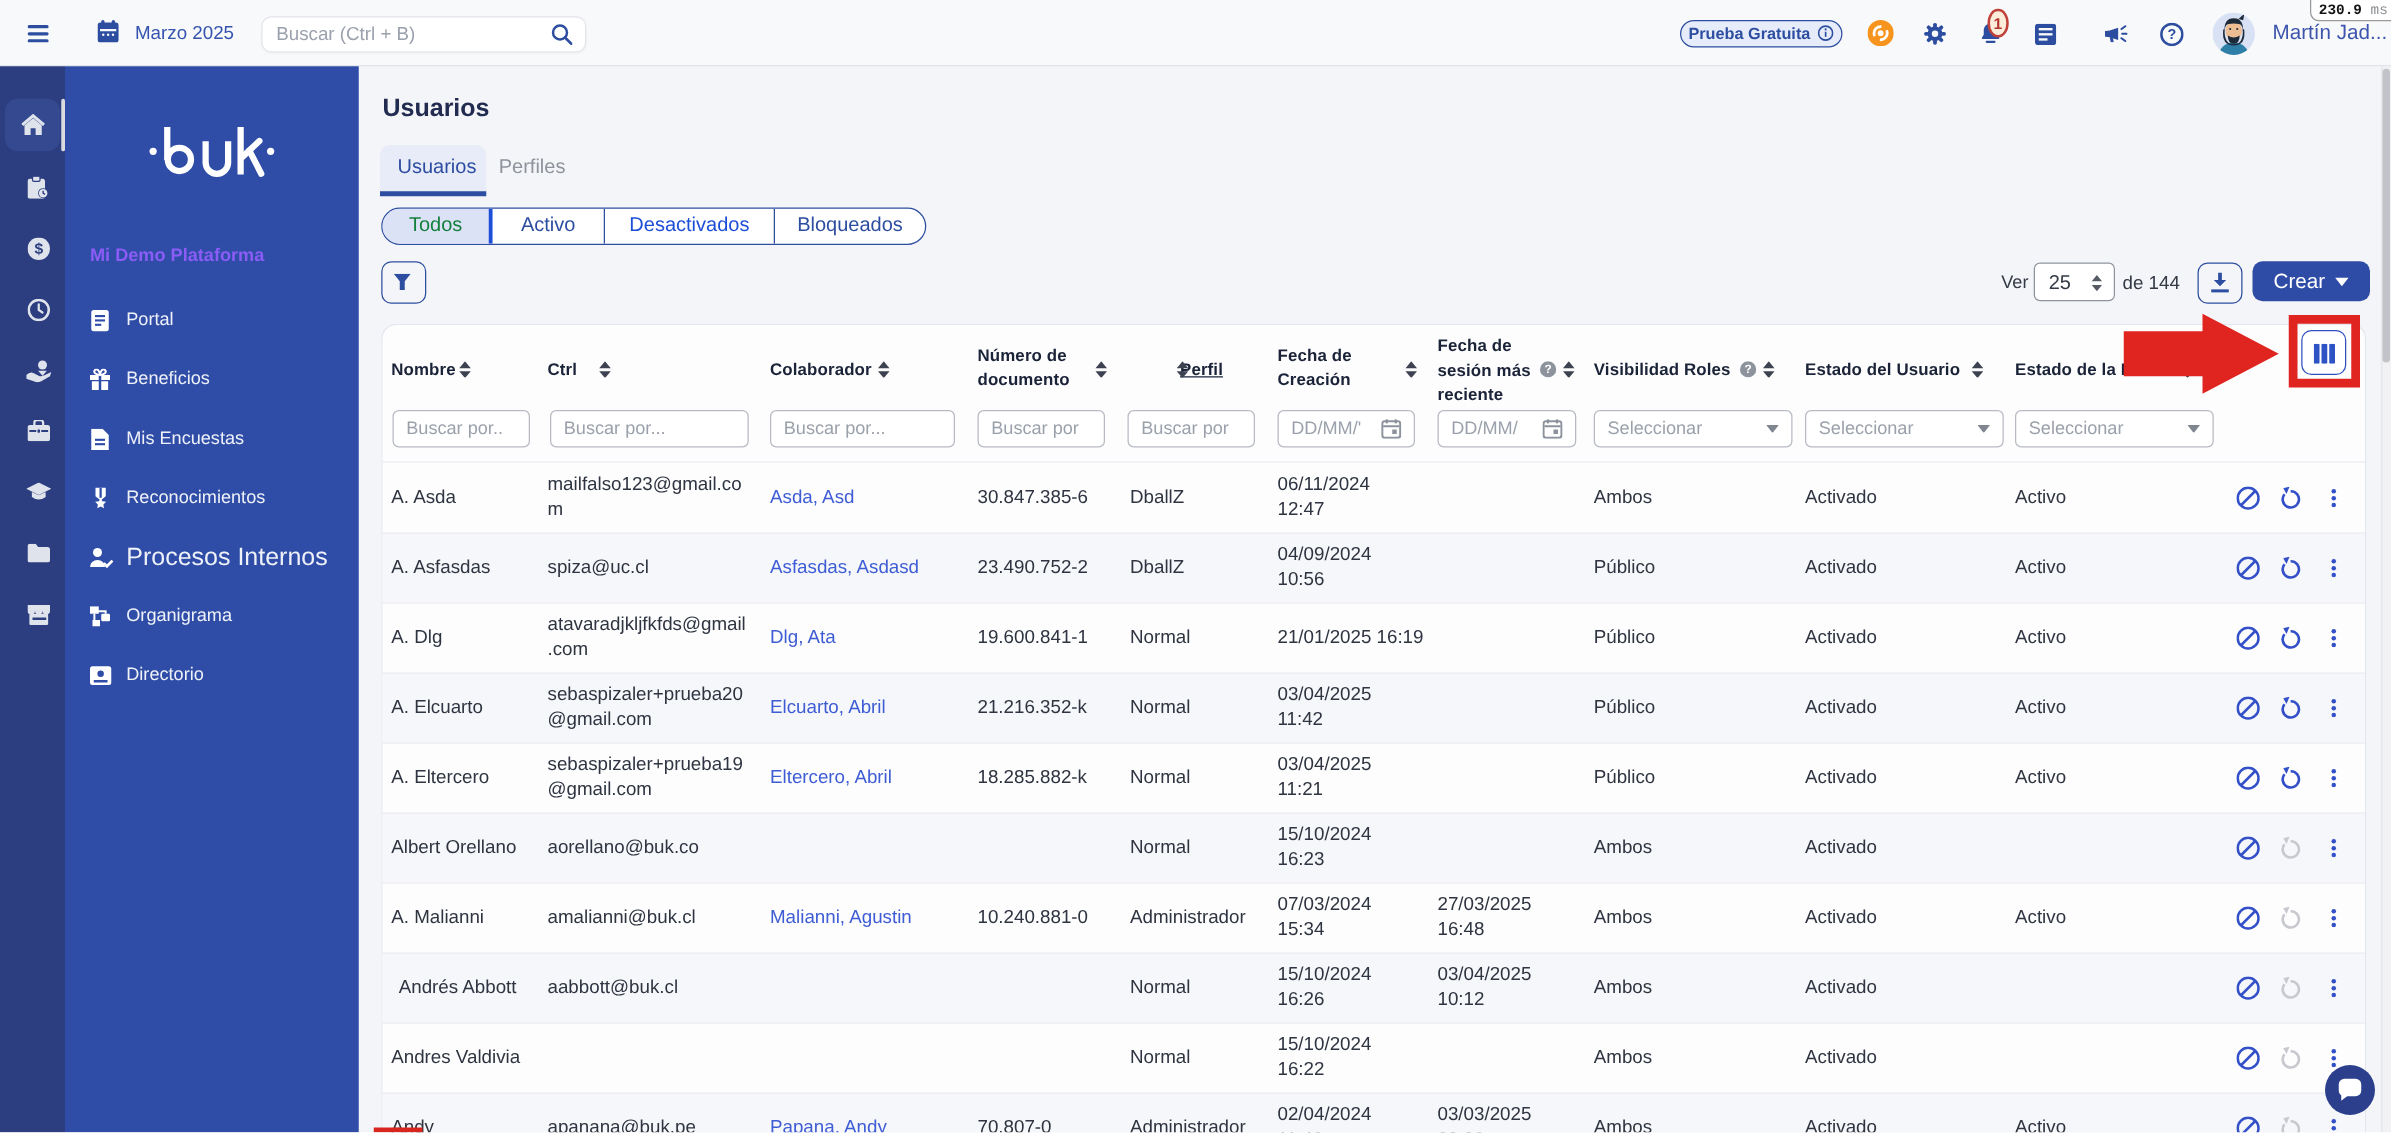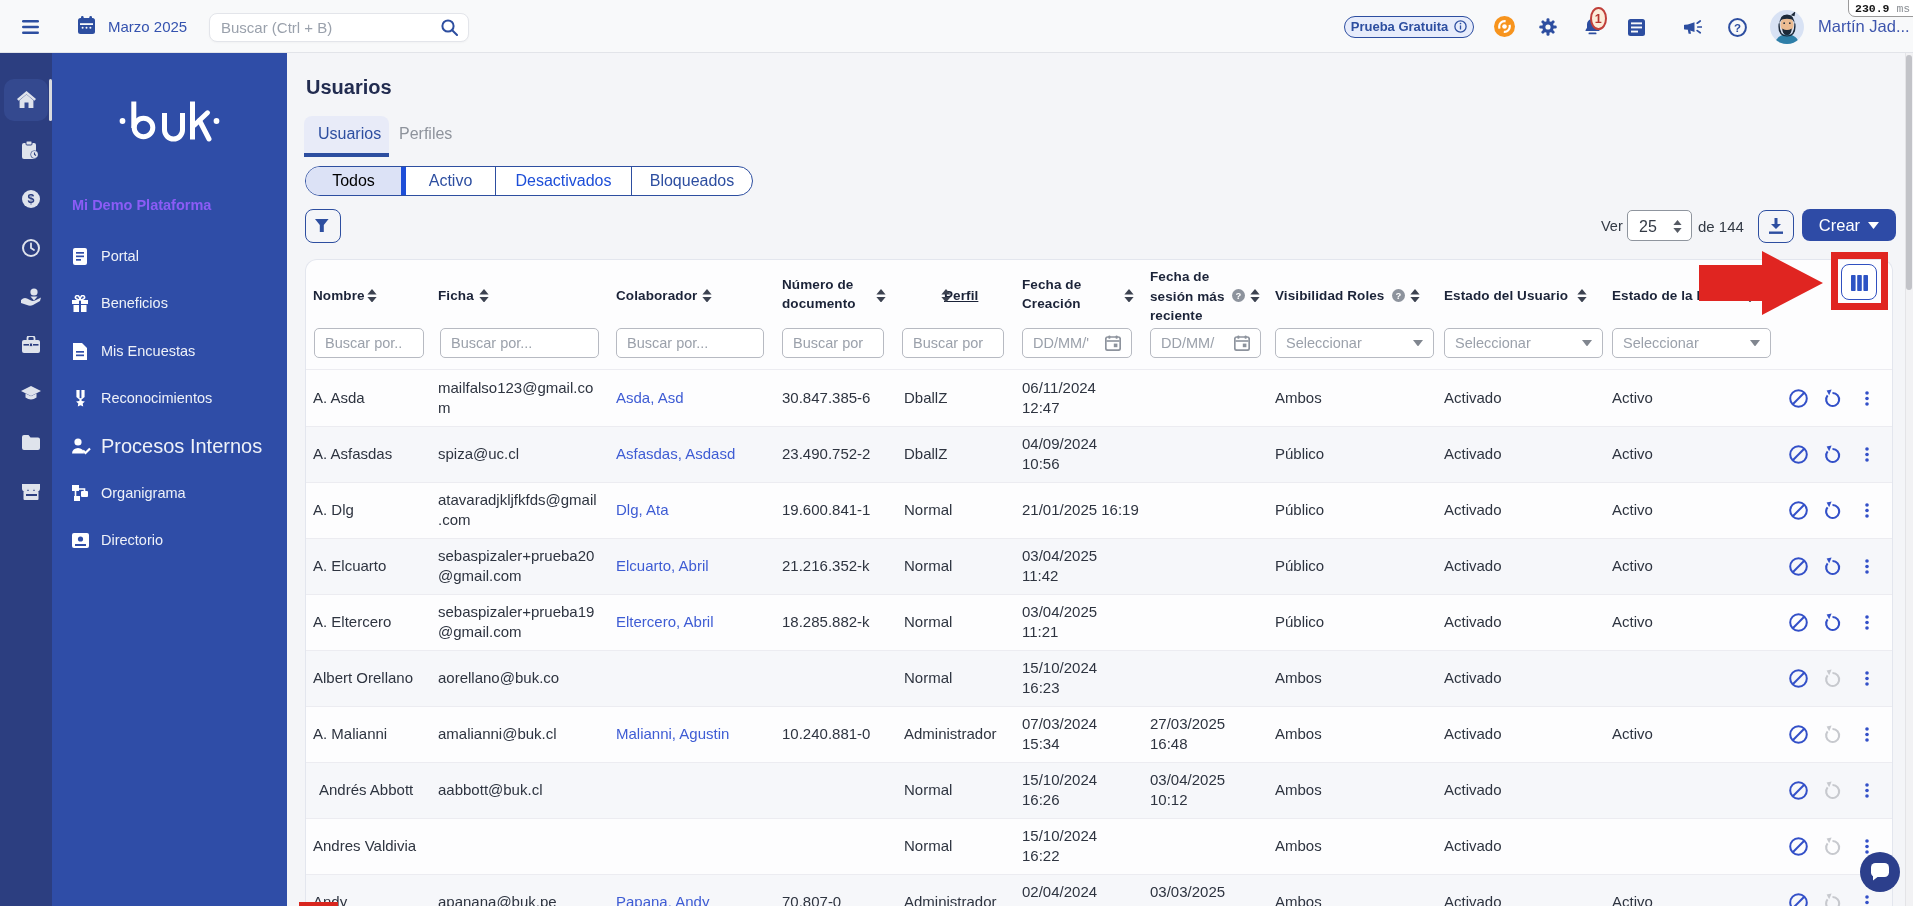--- a/index.html
+++ b/index.html
@@ -204,21 +204,21 @@
       <circle cx="8.5" cy="7" r="2.6" fill="#2f4da7"></circle>
       <rect x="3" y="12" width="11" height="2" fill="#2f4da7"></rect>
     </svg>
 <div class="abs" style="left:101px;top:532.0px;font-size:14.5px;color:#eef1f8;font-weight:500;">Directorio</div>
 <div class="abs" style="left:306px;top:76px;font-size:20px;font-weight:bold;color:#222c50;">Usuarios</div>
 <div class="abs" style="left:304px;top:116px;width:85px;height:39px;background:#e8ebf8;border-radius:8px 8px 0 0;"></div>
 <div class="abs" style="left:304px;top:153px;width:85px;height:3.5px;background:#2d4ea0;"></div>
 <div class="abs" style="left:318px;top:125px;font-size:16px;color:#2d4ea0;">Usuarios</div>
 <div class="abs" style="left:399px;top:125px;font-size:16px;color:#8e939c;">Perfiles</div>
 <div class="abs" style="left:305px;top:166px;height:30px;border:1px solid #2d4ea0;border-radius:15px;display:flex;overflow:hidden;background:#fff;">
-<div style="width:100px;background:#dce2f6;display:flex;align-items:center;justify-content:center;font-size:16px;color:#000000;border-right:5px solid #1d4ed8;">Todos</div>
+<div style="width:88px;background:#dce2f6;display:flex;align-items:center;justify-content:center;font-size:16px;color:#15803d;border-right:3px solid #1d4ed8;">Todos</div>
 <div style="width:90px;display:flex;align-items:center;justify-content:center;font-size:16px;color:#2d4ea0;border-right:1px solid #2d4ea0;">Activo</div>
 <div style="width:136px;display:flex;align-items:center;justify-content:center;font-size:16px;color:#1d4ed8;border-right:1px solid #2d4ea0;">Desactivados</div>
 <div style="width:120px;display:flex;align-items:center;justify-content:center;font-size:16px;color:#2d4ea0;">Bloqueados</div>
 </div>
 <div class="abs" style="left:305px;top:208.5px;width:36px;height:34px;border:1.4px solid #2d4ea0;border-radius:8px;background:transparent;"></div>
 <svg class="abs" style="left:315.2px;top:219.3px" width="14" height="13" viewBox="0 0 14 13">
       <path fill="#2d4ea0" d="M0 0 h13.6 L8.8 6.0 V13 H4.8 V6.0 z"></path>
     </svg>
 <div class="abs" style="left:1601px;top:218px;font-size:14.5px;color:#333a45;">Ver</div>
 <div class="abs" style="left:1627px;top:210px;width:65px;height:31px;background:#fff;border:1px solid #8f959e;border-radius:5px;"></div>
@@ -238,21 +238,21 @@
       <svg width="11" height="7" viewBox="0 0 11 7">
         <path d="M0 0 h11 L5.5 7z" fill="#fff"></path>
       </svg>
     </div>
 <div class="abs" style="left:305px;top:259px;width:1588px;height:647px;background:#fdfdfe;border:1px solid #e3e6ee;border-radius:12px 12px 0 0;border-bottom:none;"></div>
 <div class="hdr" style="left:313px;top:285.5px;display:block;">Nombre</div>
 <svg class="abs" style="left:366.5px;top:288.5px" width="10" height="13.5" viewBox="0 0 10 13.5">
       <path d="M5 0 L9.6 5.6 H0.4z" fill="#3c4250"></path>
       <path d="M5 13.5 L0.4 7.9 H9.6z" fill="#3c4250"></path>
     </svg>
-<div class="hdr" style="left:438px;top:285.5px;display:block;">Ficha</div>
+<div class="hdr" style="left:438px;top:285.5px;display:block;">Ctrl</div>
 <svg class="abs" style="left:479px;top:288.5px" width="10" height="13.5" viewBox="0 0 10 13.5">
       <path d="M5 0 L9.6 5.6 H0.4z" fill="#3c4250"></path>
       <path d="M5 13.5 L0.4 7.9 H9.6z" fill="#3c4250"></path>
     </svg>
 <div class="hdr" style="left:616px;top:285.5px;display:block;">Colaborador</div>
 <svg class="abs" style="left:701.5px;top:288.5px" width="10" height="13.5" viewBox="0 0 10 13.5">
       <path d="M5 0 L9.6 5.6 H0.4z" fill="#3c4250"></path>
       <path d="M5 13.5 L0.4 7.9 H9.6z" fill="#3c4250"></path>
     </svg>
 <div class="hdr" style="left:782px;top:274.5px;display:block;">Número de<br>documento</div>

